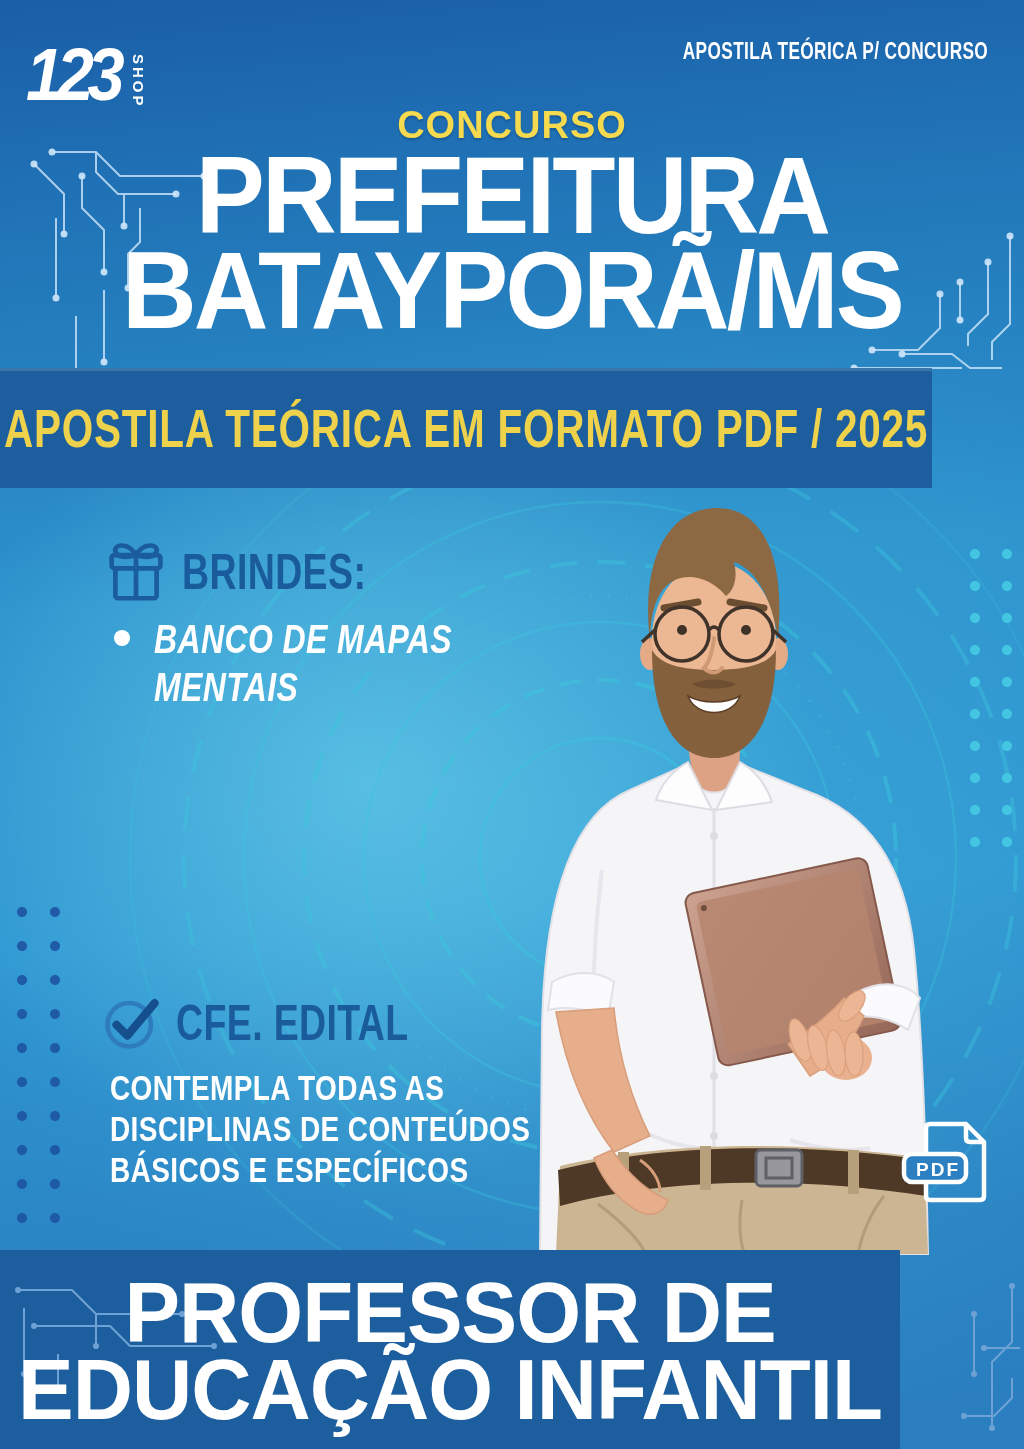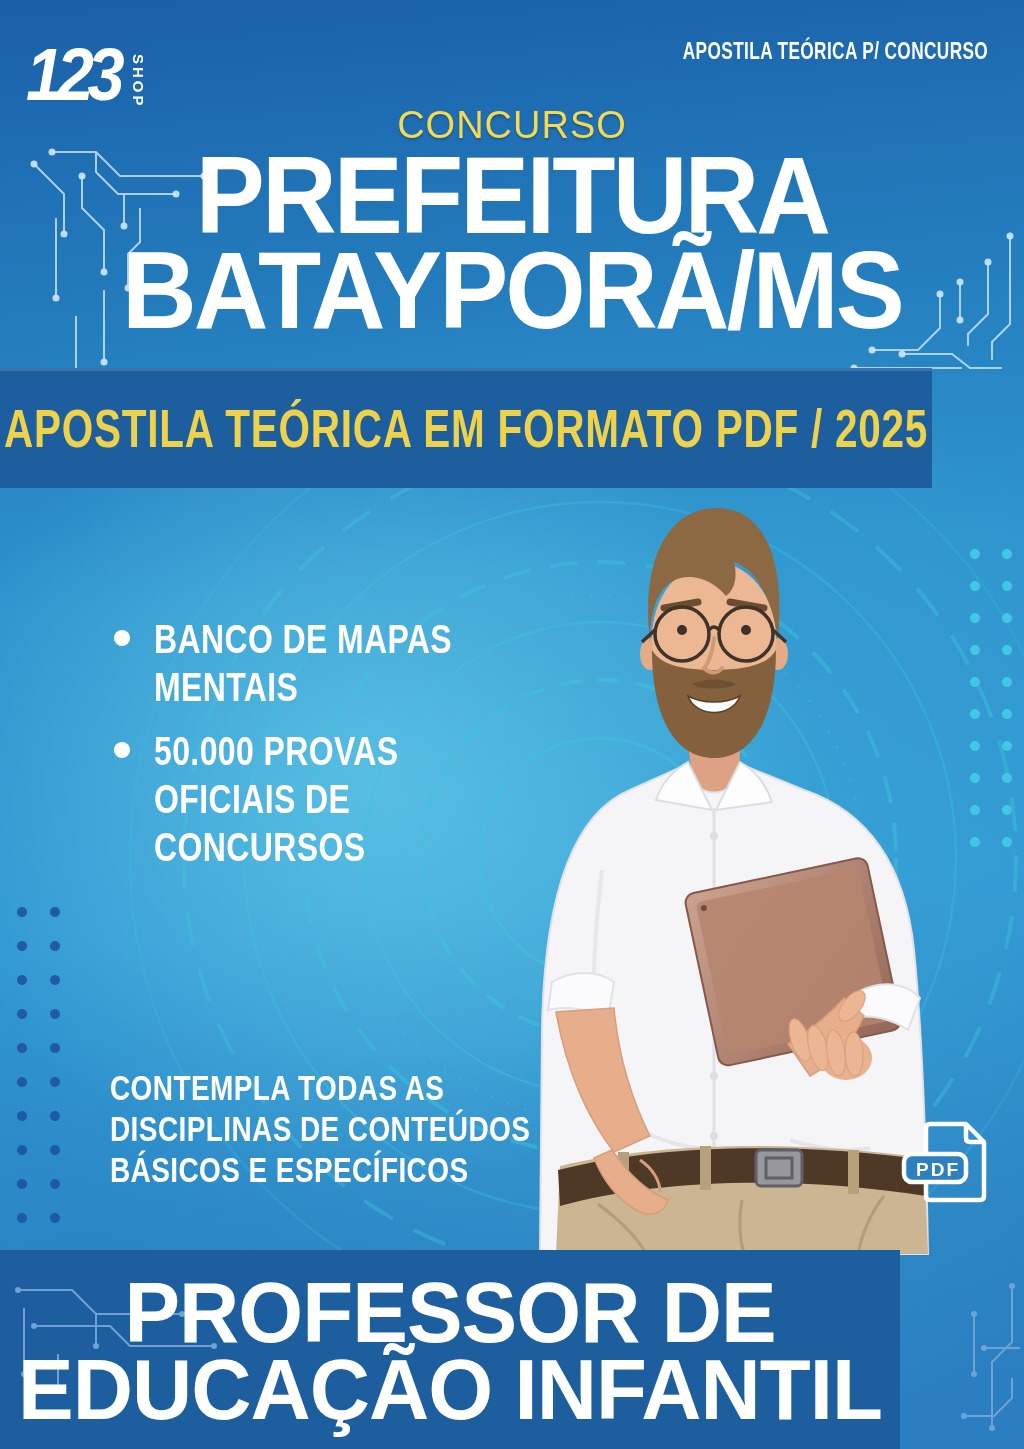--- a/index.html
+++ b/index.html
@@ -14,32 +14,32 @@
   .abs{position:absolute;}
   svg{display:block;}
 
   
   .logo{position:absolute;left:26px;top:42px;display:flex;align-items:flex-start;color:#fff;}
   .logo-num{font-size:74px;font-weight:bold;font-style:italic;letter-spacing:-7px;line-height:.88;transform:scaleX(.9);transform-origin:left top;}
   .logo-shop{writing-mode:vertical-rl;font-size:15px;font-weight:bold;letter-spacing:3px;margin:12px 0 0 2px;}
 
   
   .tagline{position:absolute;top:38px;right:36px;color:#fff;font-weight:bold;font-size:23px;white-space:nowrap;transform:scaleX(.75);transform-origin:right top;letter-spacing:.5px;}
-  .kicker{position:absolute;top:104px;left:0;width:100%;text-align:center;color:#f5d94e;font-weight:normal;font-size:38px;letter-spacing:1px;text-shadow:0 2px 2px rgba(18,62,112,.45);}
+  .kicker{position:absolute;top:104px;left:0;width:100%;text-align:center;color:#f5d94e;font-weight:bold;font-size:38px;letter-spacing:1px;text-shadow:0 2px 2px rgba(18,62,112,.45);}
   .title{position:absolute;top:148px;left:0;width:100%;text-align:center;color:#fff;font-weight:bold;font-size:110px;line-height:.86;letter-spacing:-3px;white-space:pre-line;transform:scaleX(.94);transform-origin:center top;}
 
   
   .format-banner{position:absolute;left:0;top:368px;width:932px;height:120px;background:#1d5f9e;display:flex;align-items:center;justify-content:center;box-shadow:inset 0 3px 0 rgba(255,255,255,.14);}
   .format-banner-text{color:#eed24b;font-weight:bold;font-size:54px;white-space:nowrap;transform:scaleX(.75);transform-origin:center center;letter-spacing:1px;}
 
   
   .brindes-head{position:absolute;left:106px;top:540px;display:flex;align-items:center;gap:16px;}
   .blue-heading{color:#1a5b9c;font-weight:bold;font-size:50px;white-space:nowrap;transform:scaleX(.75);transform-origin:left center;letter-spacing:.5px;}
   .benefits{position:absolute;left:106px;top:616px;width:470px;}
-  .benefit{display:flex;align-items:flex-start;margin-bottom:16px;}
+  .benefit{display:flex;align-items:flex-start;margin-bottom:16px;font-style:italic;}
   .bullet{flex:none;width:16px;height:16px;border-radius:50%;background:#fff;margin:14px 24px 0 8px;}
   .benefit-text,.edital-text{color:#fff;font-weight:bold;font-size:41px;line-height:1.17;white-space:pre-line;display:inline-block;transform:scaleX(.78);transform-origin:left top;letter-spacing:.5px;}
   .cfe-head{position:absolute;left:102px;top:994px;display:flex;align-items:center;gap:16px;}
   .edital-text{position:absolute;left:110px;top:1068px;font-size:35px;transform:scaleX(.8);}
 
   
   .role-banner{position:absolute;left:0;top:1250px;width:900px;height:199px;background:#1d5f9e;}
   .role-banner-text{position:absolute;left:0;top:24px;width:100%;text-align:center;color:#fff;font-weight:bold;font-size:86px;line-height:.9;letter-spacing:-1px;white-space:pre-line;transform:scaleX(.97);transform-origin:center top;}
 
   
@@ -218,33 +218,47 @@
   </div>
   <div class="tagline">APOSTILA TEÓRICA P/ CONCURSO</div>
   <div class="kicker">CONCURSO</div>
   <div class="title">PREFEITURA
 BATAYPORÃ/MS</div>
 
   <div class="format-banner">
     <span class="format-banner-text">APOSTILA TEÓRICA EM FORMATO PDF / 2025</span>
   </div>
 
+  <div class="brindes-head">
+    <svg width="60" height="64" viewBox="0 0 64 68">
+      <g fill="none" stroke="#1b5c9d" stroke-width="5" stroke-linejoin="round" stroke-linecap="round">
+        <path d="M32 16 C24 2 8 4 10 12 C12 20 24 18 32 16 Z"></path>
+        <path d="M32 16 C40 2 56 4 54 12 C52 20 40 18 32 16 Z"></path>
+        <rect x="6" y="16" width="52" height="14" rx="3"></rect>
+        <rect x="10" y="30" width="44" height="32" rx="3"></rect>
+        <path d="M32 18 L32 60"></path>
+      </g>
+    </svg>
+    <span class="blue-heading">BRINDES:</span>
+  </div>
   <div class="benefits">
     <div class="benefit">
       <span class="bullet"></span>
       <span class="benefit-text">BANCO DE MAPAS
 MENTAIS</span>
     </div>
-    <div class="benefit">
-      <span class="bullet"></span>
-      <span class="benefit-text">50.000 PROVAS
-OFICIAIS DE CONCURSOS</span>
-    </div>
-  </div>
-
+  </div>
+
+  <div class="cfe-head">
+    <svg width="58" height="58" viewBox="0 0 64 64">
+      <circle cx="30" cy="34" r="24" fill="none" stroke="#2e7bbd" stroke-width="5"></circle>
+      <path d="M16 34 L28 46 L58 10" fill="none" stroke="#164f8d" stroke-width="9" stroke-linecap="round" stroke-linejoin="round"></path>
+    </svg>
+    <span class="blue-heading">CFE. EDITAL</span>
+  </div>
   <div class="edital-text">CONTEMPLA TODAS AS
 DISCIPLINAS DE CONTEÚDOS
 BÁSICOS E ESPECÍFICOS</div>
 
   <svg class="abs" style="left:896px;top:1116px" width="96" height="92" viewBox="0 0 96 92">
     <g fill="none" stroke="#ffffff" stroke-width="4.5" stroke-linejoin="round">
       <path d="M34 8 Q30 8 30 12 L30 80 Q30 84 34 84 L84 84 Q88 84 88 80 L88 26 L70 8 Z"></path>
       <path d="M70 8 L70 22 Q70 26 74 26 L88 26"></path>
     </g>
     <rect x="8" y="38" width="62" height="28" rx="8" fill="#2c80c2" stroke="#ffffff" stroke-width="4.5"></rect>

